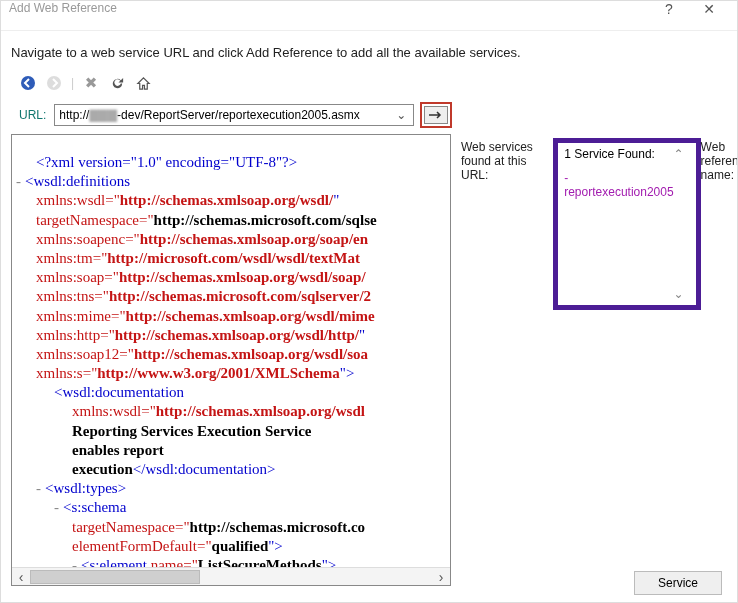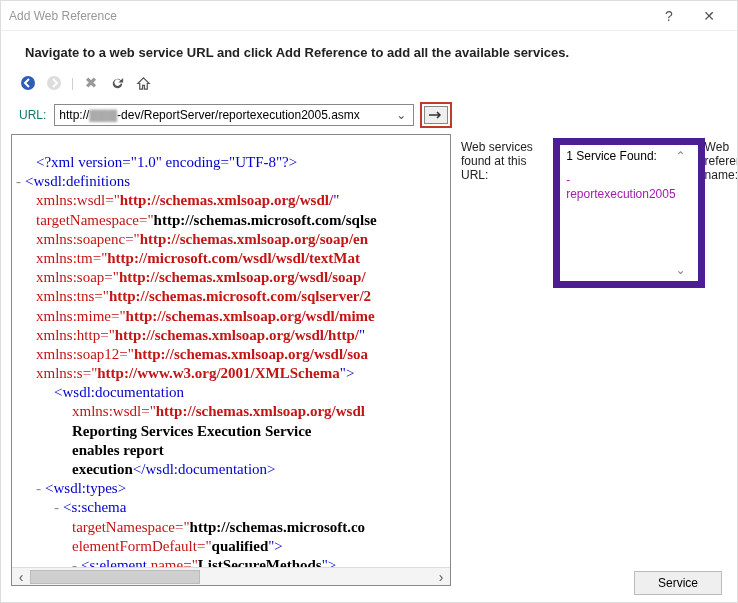--- a/index.html
+++ b/index.html
@@ -8,39 +8,38 @@
       font-size: 12px;
       background: #fff;
       width: 738px;
       height: 603px;
       overflow: hidden;
       border: 1px solid #ddd;
     }
     .titlebar {
       height: 30px;
       display: flex;
-      align-items: center;
+      align-items: flex-start;
       padding: 0 8px;
       color: #999;
       font-size: 12px;
       border-bottom: 1px solid #eee;
     }
     .titlebar-title { flex: 1; }
     .titlebar-help, .titlebar-close {
       width: 40px;
       text-align: center;
       color: #555;
       font-size: 14px;
       cursor: pointer;
     }
     .instruction {
-      padding: 14px 10px 10px 24px;
+      padding: 14px 10px 10px 10px;
       font-size: 13px;
       color: #222;
-      font-weight: bold;
     }
     .toolbar {
       display: flex;
       align-items: center;
       gap: 8px;
       padding: 4px 18px 10px 18px;
     }
     .tb-icon {
       width: 18px; height: 18px;
       display: flex; align-items: center; justify-content: center;
@@ -134,22 +133,22 @@
       display: flex;
       flex-direction: row;
       padding-top: 4px;
     }
     .svc-label, .ref-label {
       font-size: 12px;
       color: #222;
       padding: 2px 0;
     }
     .svc-list {
-      border: 7px solid #4c1d95;
-      height: 150px;
+      border: 5px solid #4c1d95;
+      height: 172px;
       background: #fff;
       padding: 4px 6px;
       font-size: 12px;
       display: flex;
       align-items: stretch;
     }
     .svc-list-content { flex: 1; }
     .svc-list-scroll {
       width: 16px;
       display: flex; flex-direction: column; justify-content: space-between;

